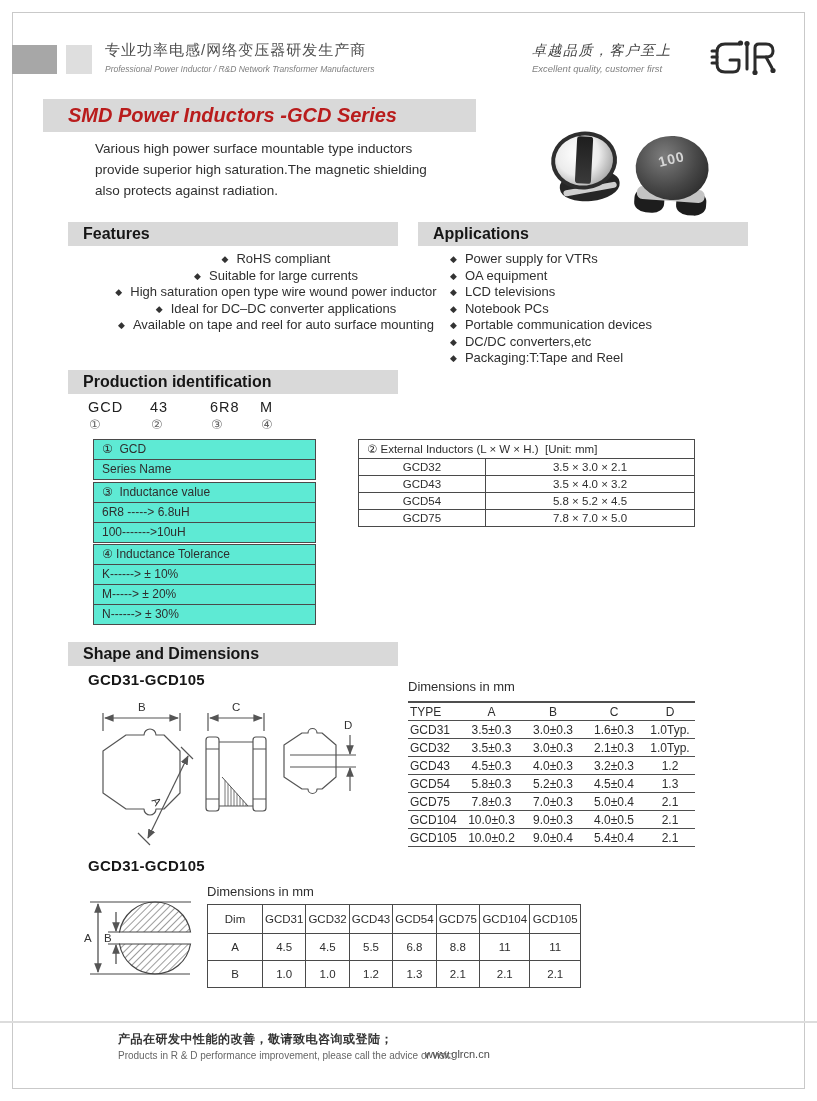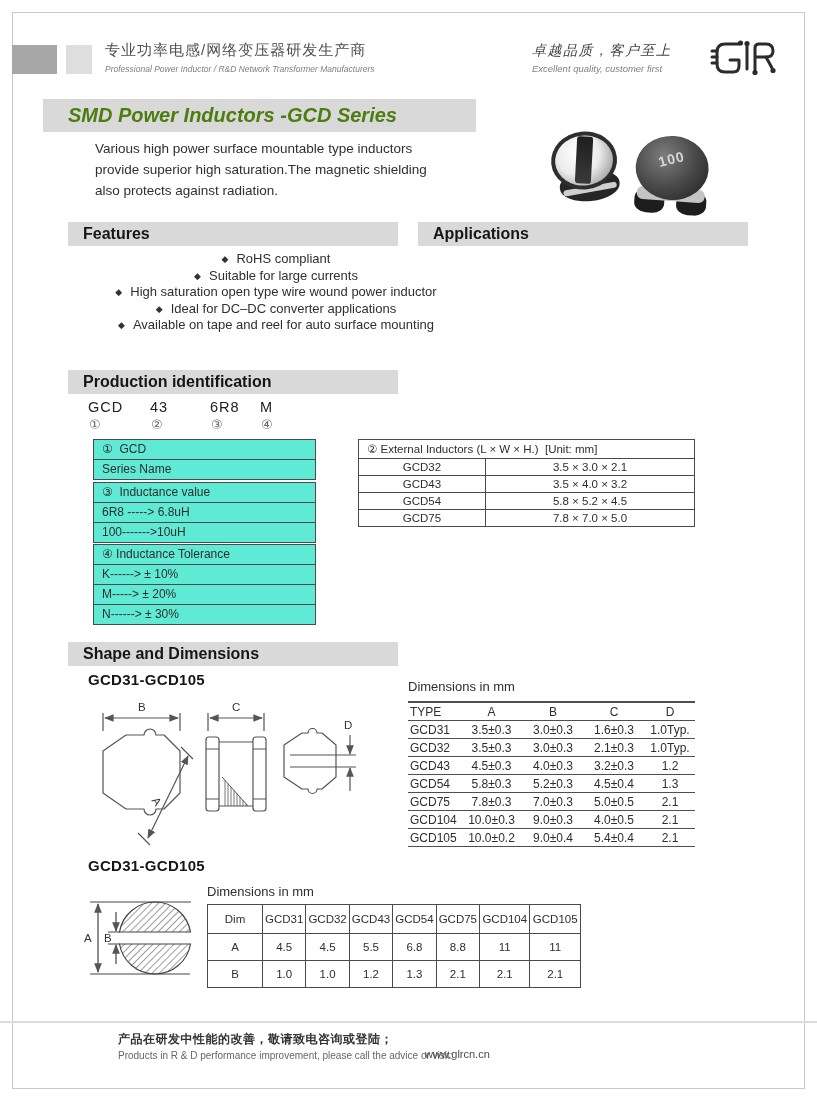--- a/index.html
+++ b/index.html
@@ -14,21 +14,21 @@
   .hdr-left{left:105px;top:41px;}
   .hdr-zh{font-size:15px;color:#4f4f4f;letter-spacing:1px;}
   .hdr-en{font-size:8.5px;font-style:italic;color:#808080;margin-top:4px;}
   .hdr-right{left:532px;top:42px;}
   .slogan-zh{font-size:14px;font-style:italic;color:#3f3f3f;letter-spacing:1.5px;}
   .slogan-en{font-size:9.5px;font-style:italic;color:#808080;margin-top:3px;}
   .logo{left:710px;top:36px;}
 
   
   .title-bar{left:43px;top:99px;width:433px;height:33px;background:#d9d9d9;}
-  .title-text{padding-left:25px;line-height:33px;font-size:20px;font-weight:bold;font-style:italic;color:#4d7c0f;}
+  .title-text{padding-left:25px;line-height:33px;font-size:20px;font-weight:bold;font-style:italic;color:#b91c1c;}
   .desc{left:95px;top:139px;font-size:13.5px;line-height:1.55;color:#2f2f2f;}
 
   
   .photo-a{left:552px;top:129px;width:75px;height:80px;transform:rotate(-6deg);}
   .pa-base{left:6px;top:42px;width:60px;height:30px;background:#262626;border-radius:45% 45% 50% 50%;}
   .pa-stripe{left:9px;top:57px;width:54px;height:6px;background:#cfcfcf;border-radius:3px;transform:rotate(-4deg);}
   .pa-ring{left:0px;top:2px;width:66px;height:58px;background:#2e2e2e;border-radius:50%;}
   .pa-face{left:4px;top:6px;width:58px;height:50px;border-radius:50%;
            background:radial-gradient(circle at 40% 35%,#ffffff,#ececec 45%,#9a9a9a 85%,#555);}
   .pa-bar{left:25px;top:7px;width:16px;height:47px;background:linear-gradient(#1e1e1e,#3a3a3a);border-radius:3px;transform:rotate(9deg);}
@@ -169,20 +169,29 @@
   </div>
   <div class="abs sec-bar app-bar">
     <div class="sec-label">Applications</div>
   </div>
   <ul class="abs bullet-list feat-list">
       <li>RoHS compliant</li>
       <li>Suitable for large currents</li>
       <li>High saturation open type wire wound power inductor</li>
       <li>Ideal for DC–DC converter applications</li>
       <li>Available on tape and reel for auto surface mounting</li>
+    </ul>
+  <ul class="abs bullet-list app-list">
+      <li>Power supply for VTRs</li>
+      <li>OA equipment</li>
+      <li>LCD televisions</li>
+      <li>Notebook PCs</li>
+      <li>Portable communication devices</li>
+      <li>DC/DC converters,etc</li>
+      <li>Packaging:T:Tape and Reel</li>
     </ul>
 
   <div class="abs sec-bar prod-bar">
     <div class="sec-label">Production identification</div>
   </div>
   <div class="abs code-row">
     <div class="code-part" style="width:62px">
       <div class="code-text">GCD</div>
       <div class="code-mark">①</div>
     </div>
@@ -334,21 +343,21 @@
           <td>GCD54</td>
           <td>5.8±0.3</td>
           <td>5.2±0.3</td>
           <td>4.5±0.4</td>
           <td>1.3</td>
         </tr>
         <tr>
           <td>GCD75</td>
           <td>7.8±0.3</td>
           <td>7.0±0.3</td>
-          <td>5.0±0.5</td>
+          <td>5.0±0.4</td>
           <td>2.1</td>
         </tr>
         <tr>
           <td>GCD104</td>
           <td>10.0±0.3</td>
           <td>9.0±0.3</td>
           <td>4.0±0.5</td>
           <td>2.1</td>
         </tr>
         <tr>

